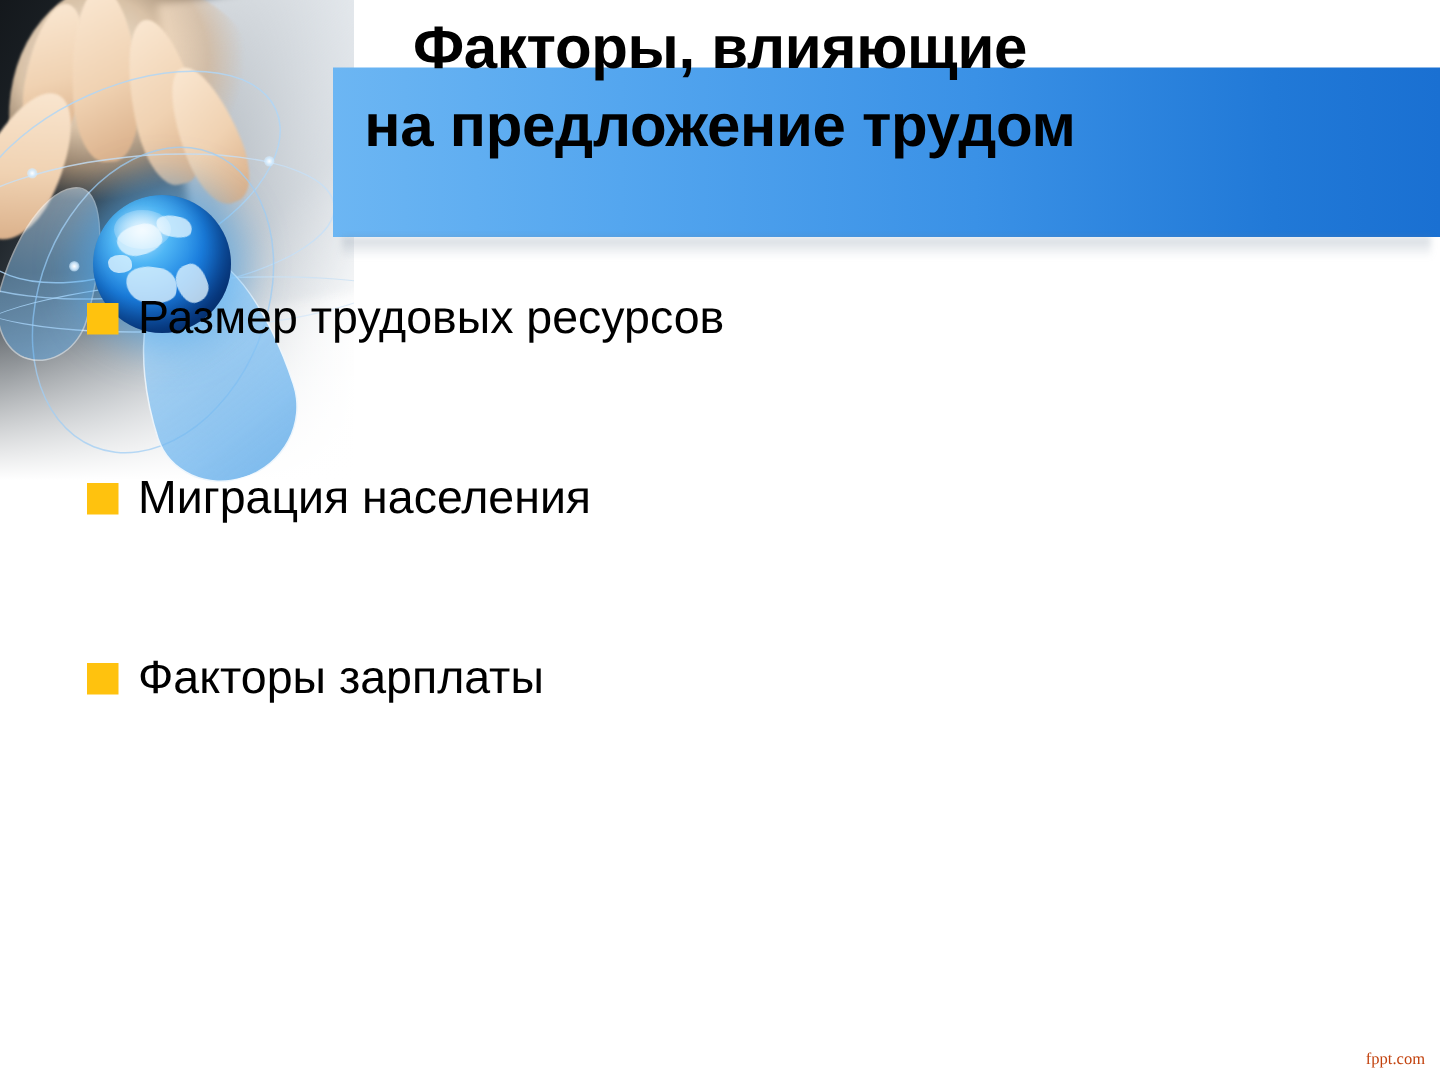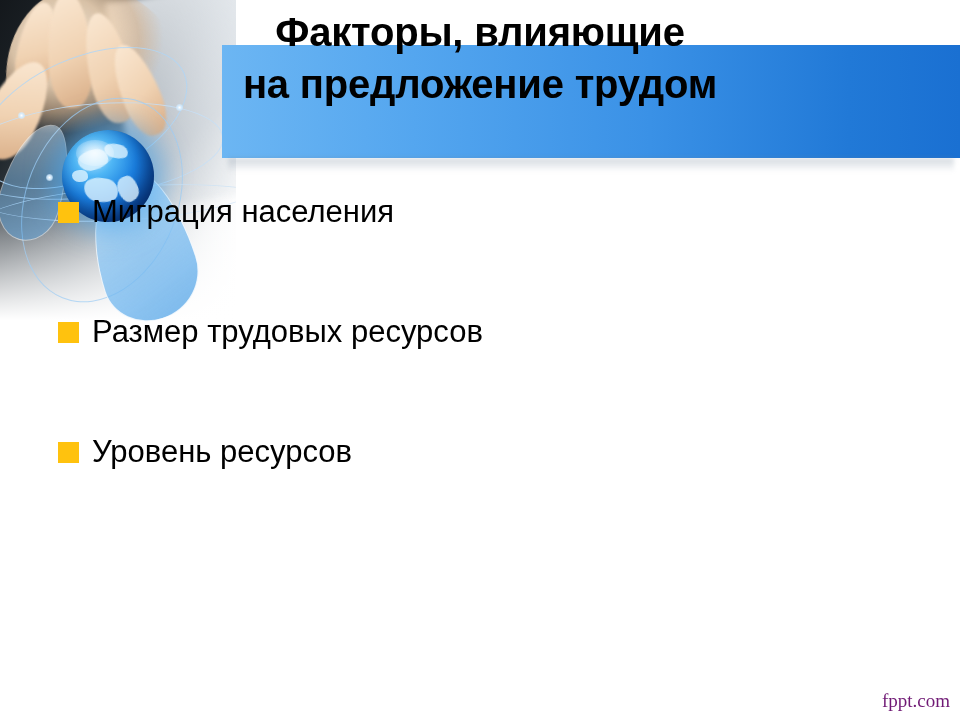--- a/index.html
+++ b/index.html
@@ -209,22 +209,22 @@
     line-height: 44px;
     color: #000000;
     white-space: nowrap;
   }
 
   
   #watermark {
     position: absolute;
     right: 10px;
     bottom: 8px;
-    font-size: 19px;
-    color: #701a75;
+    font-size: 11px;
+    color: #c2410c;
     font-family: "Liberation Serif", "DejaVu Serif", serif;
   }
 </style>
 </head>
 <body>
 
 <div id="slide">
 
   <div id="hero">
     <div class="photo-bg"></div>
@@ -266,31 +266,31 @@
 
   <div id="title">
     <span class="l1">Факторы, влияющие</span>
     <span class="l2">на предложение трудом</span>
   </div>
 
   <div id="bullets">
 
     <div class="bullet-row">
       <span class="bullet-mark"></span>
-      <span class="bullet-text">Миграция населения</span>
+      <span class="bullet-text">Размер трудовых ресурсов</span>
     </div>
 
     <div class="bullet-row">
       <span class="bullet-mark"></span>
-      <span class="bullet-text">Размер трудовых ресурсов</span>
+      <span class="bullet-text">Миграция населения</span>
     </div>
 
     <div class="bullet-row">
       <span class="bullet-mark"></span>
-      <span class="bullet-text">Уровень ресурсов</span>
+      <span class="bullet-text">Факторы зарплаты</span>
     </div>
 
 
   </div>
 
   <div id="watermark">fppt.com</div>
 
 </div>
 
 </body></html>

